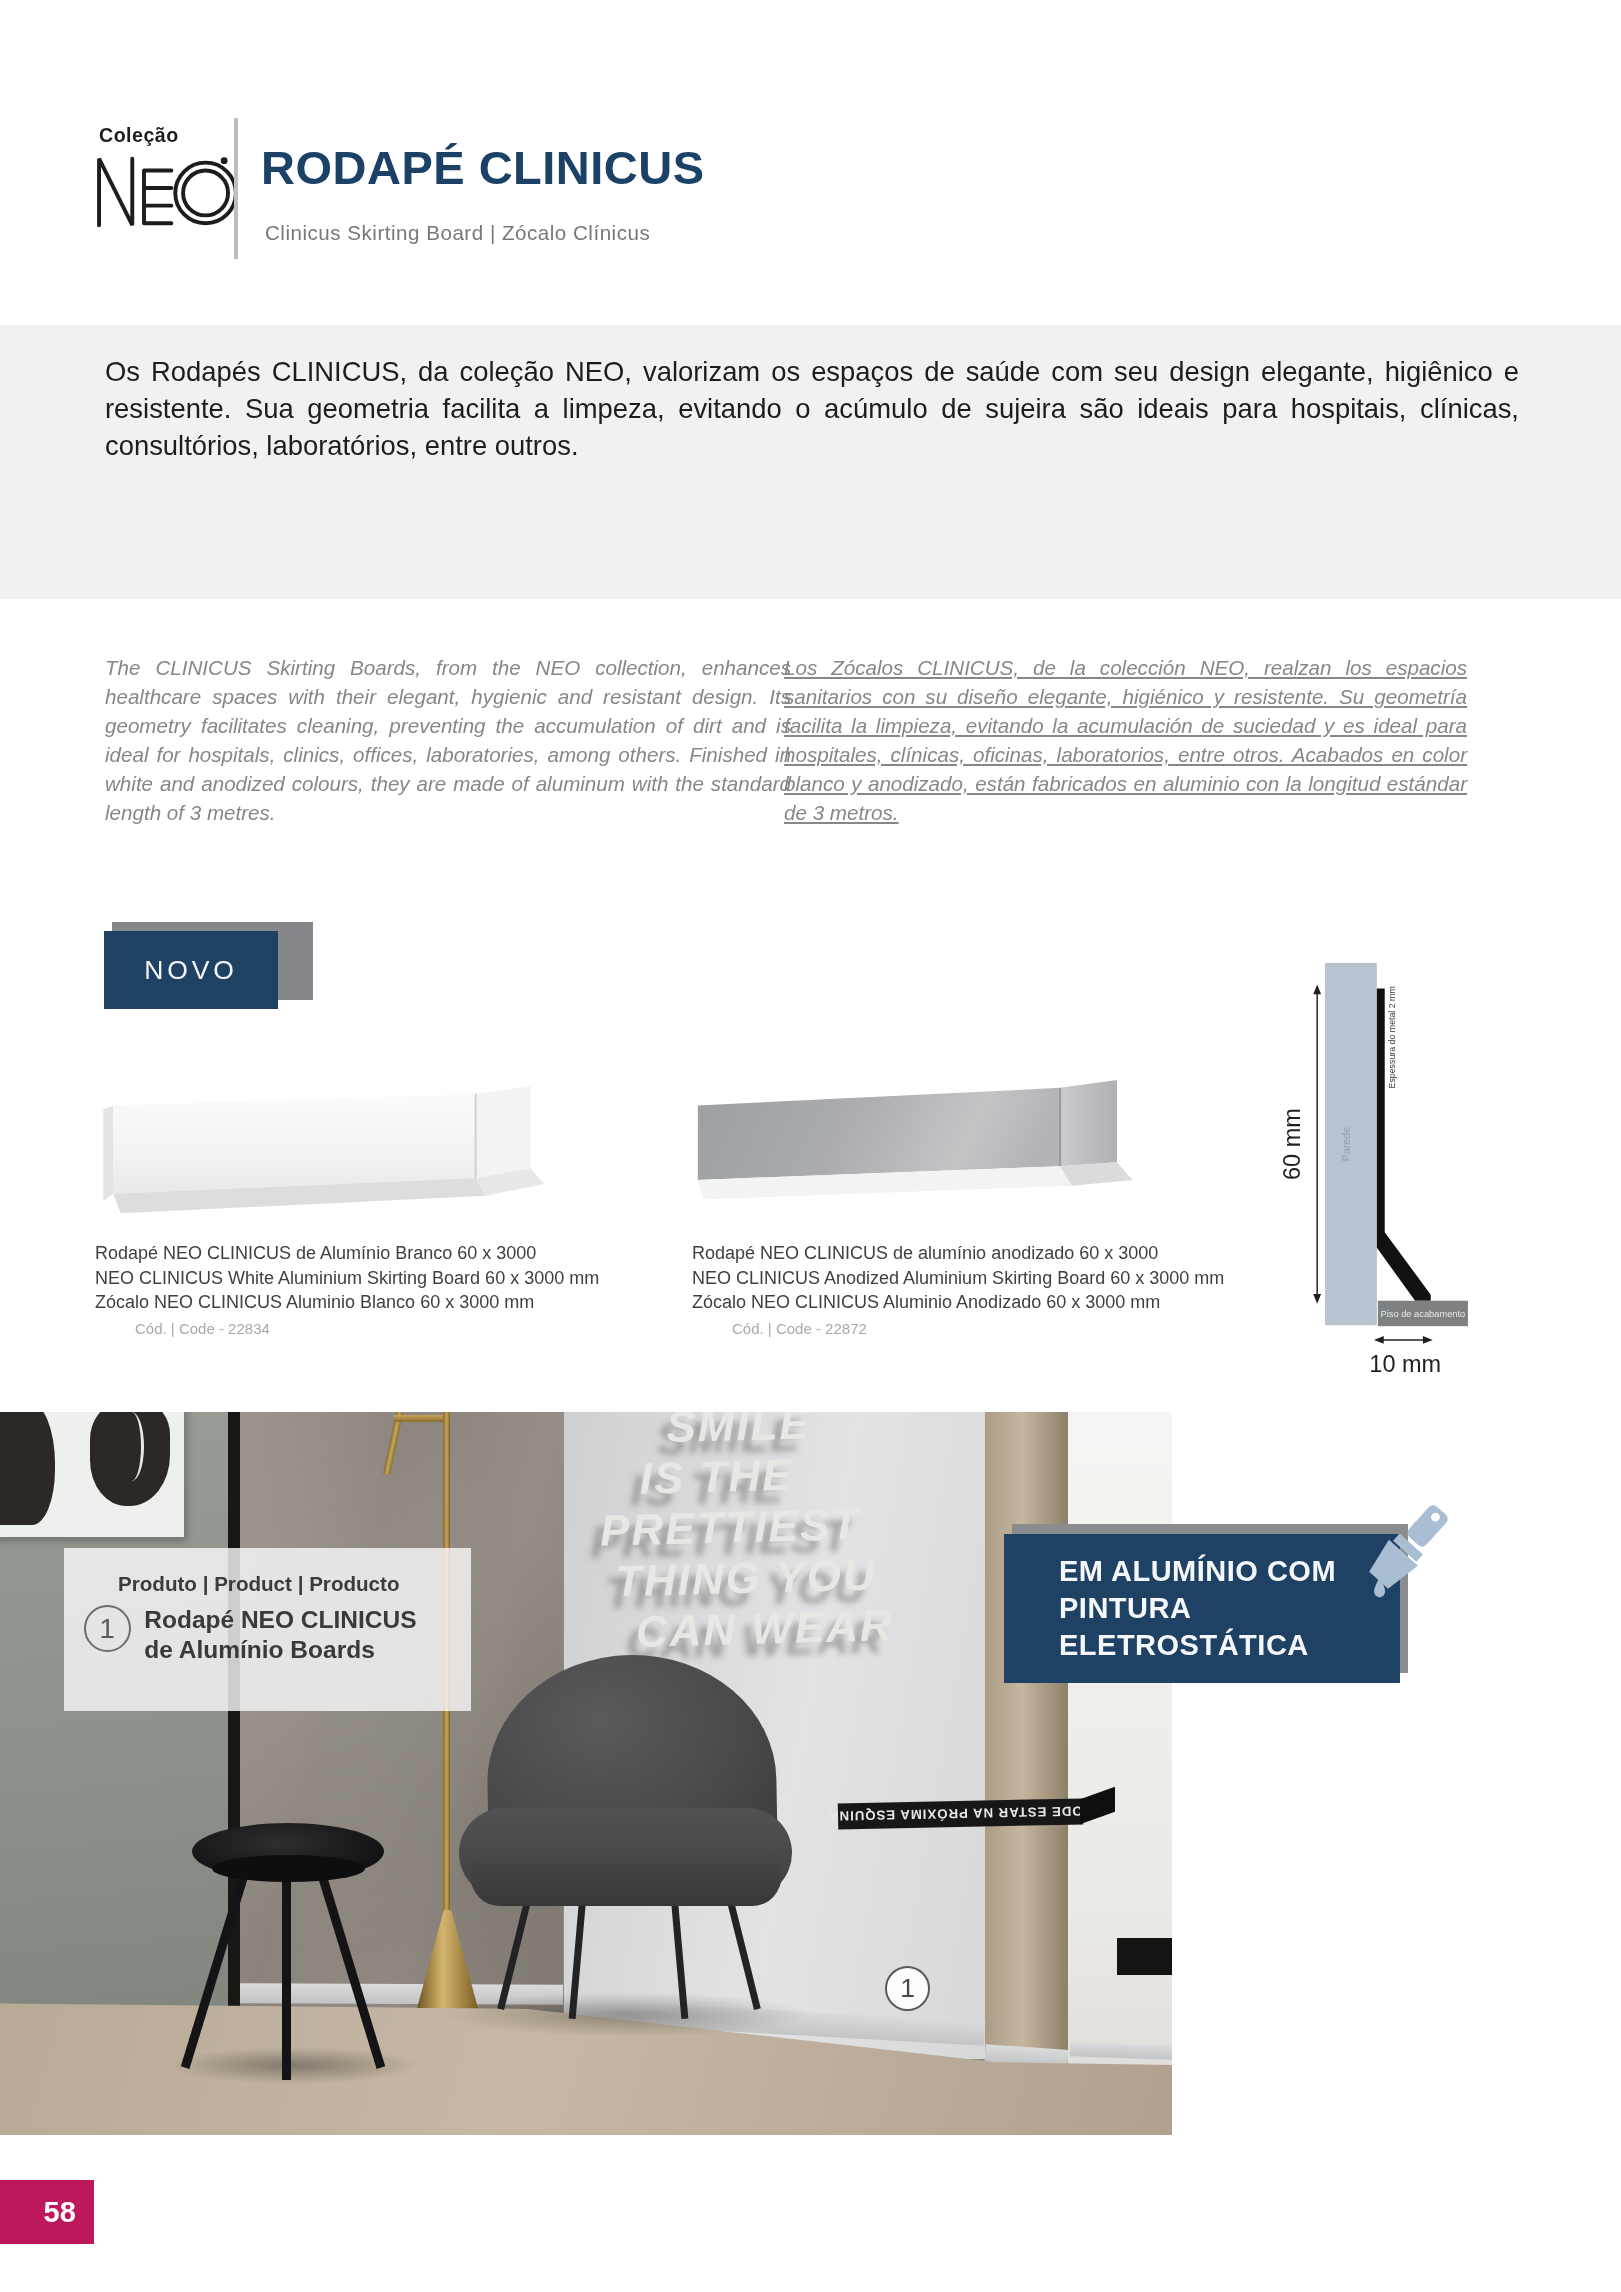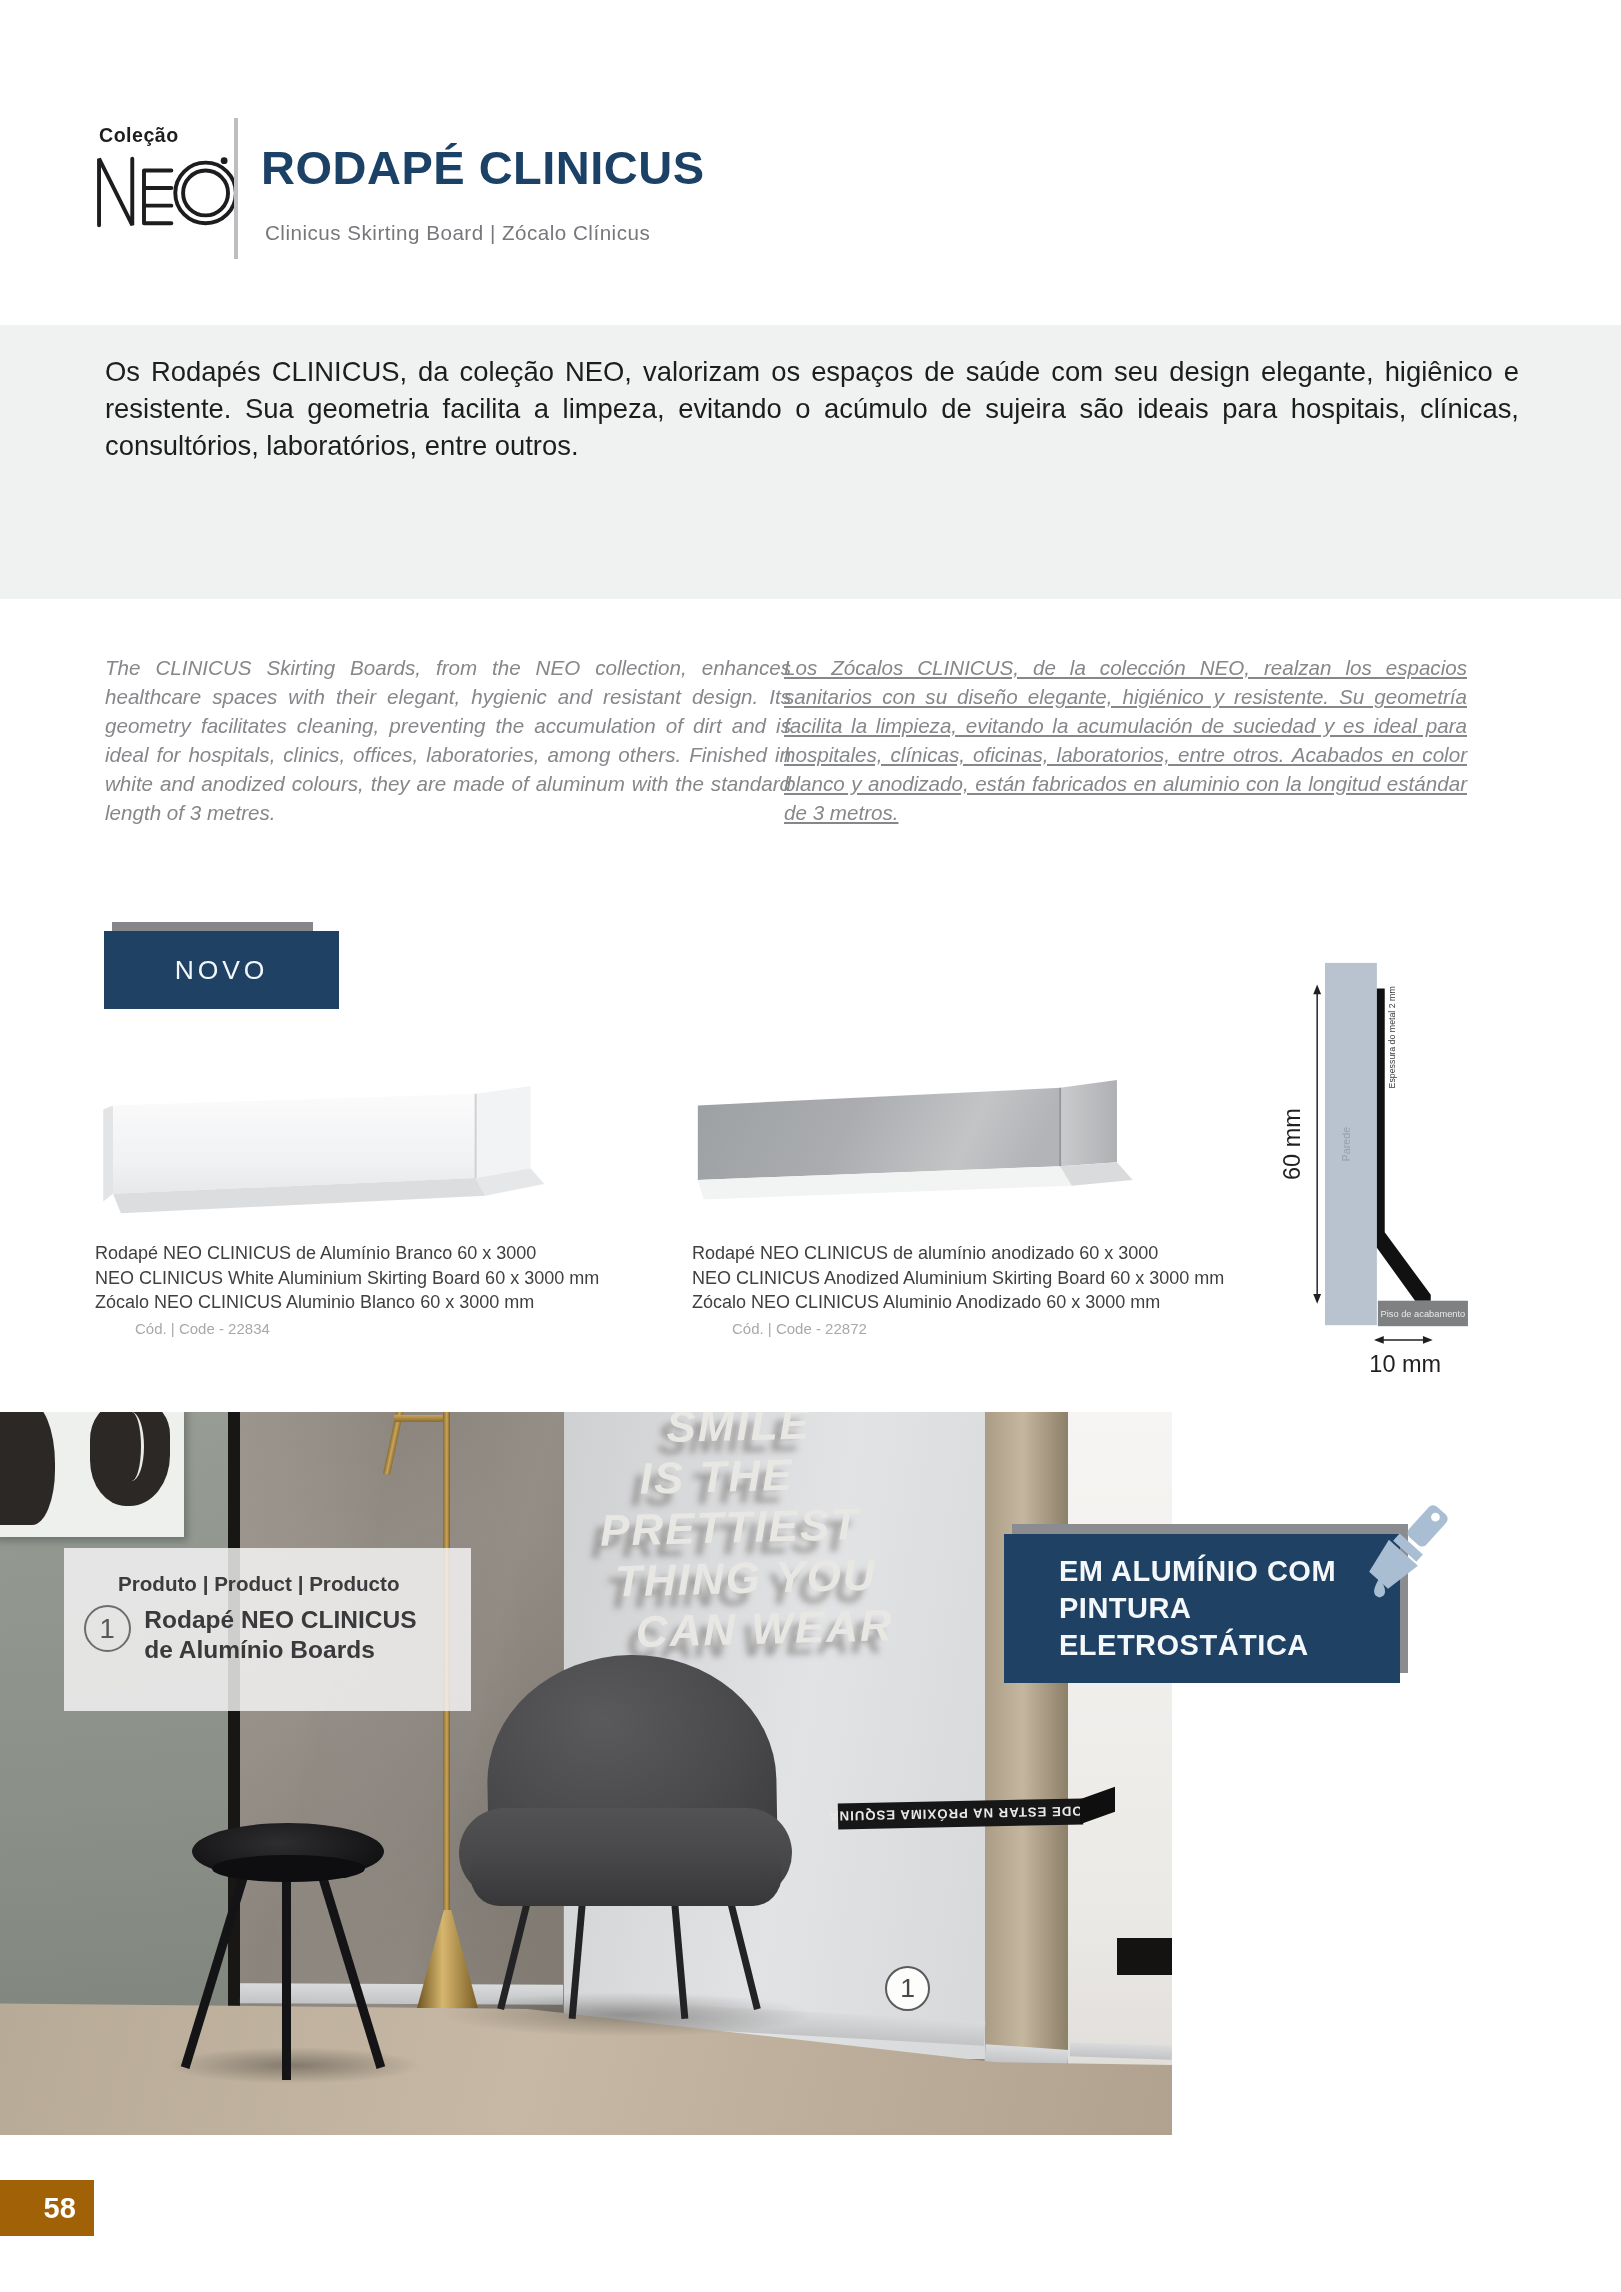--- a/index.html
+++ b/index.html
@@ -22,21 +22,21 @@
   .intro-pt { left:105px; top:353px; width:1414px; font-size:27.4px; line-height:37px; color:#1d1d1f; text-align:justify; }
   .intro-pt p { margin:0; }
 
   
   .col-text { top:653px; font-size:20.6px; line-height:29px; font-style:italic; color:#85878a; text-align:justify; }
   .col-en { left:105px; width:686px; }
   .col-es { left:784px; width:683px;text-decoration:underline; }
 
   
   .badge-shadow { left:112px; top:922px; width:201px; height:78px; background:#85878a; }
-  .badge-new { left:104px; top:931px; width:235px; height:78px; background:#1f4164;
+  .badge-new { left:104px; top:931px; width:174px; height:78px; background:#1f4164;
     display:flex; align-items:center; justify-content:center;
     color:#f4f7f9; font-size:26.5px; letter-spacing:3.9px; }
 
   
   .product-img-left  { left:101px; top:1084px; }
   .product-img-right { left:690px; top:1076px; }
   .caption { font-size:18px; line-height:24.5px; color:#404041; }
   .caption-left  { left:95px; top:1241px; }
   .caption-right { left:692px; top:1241px; }
   .caption .code { font-size:15px; color:#a7a9ac; margin-top:2px;margin-left:40px; }
@@ -135,21 +135,21 @@
     display:flex; align-items:center; justify-content:center; z-index:6; }
 
   
   .banner-shadow { left:1012px; top:1524px; width:396px; height:149px; background:#8a8c8f; }
   .banner { left:1004px; top:1534px; width:396px; height:149px; background:#1f4164;
     display:flex; flex-direction:column; justify-content:center; padding-left:55px;
     color:#f5f8fa; font-size:29px; font-weight:700; letter-spacing:0.5px; line-height:37px; }
   .brush-svg { left:1358px; top:1492px; }
 
   
-  .page-tab { left:0; top:2180px; width:94px; height:56px; background:#a16207;
+  .page-tab { left:0; top:2180px; width:94px; height:64px; background:#be185d;
     display:flex; align-items:center; justify-content:center; padding-left:25.5px;
     color:#ffffff; font-size:29px; font-weight:700; }
 </style>
 </head>
 <body>
 
 <div class="page">
 
   <div class="abs collection-label">Coleção</div>
 

